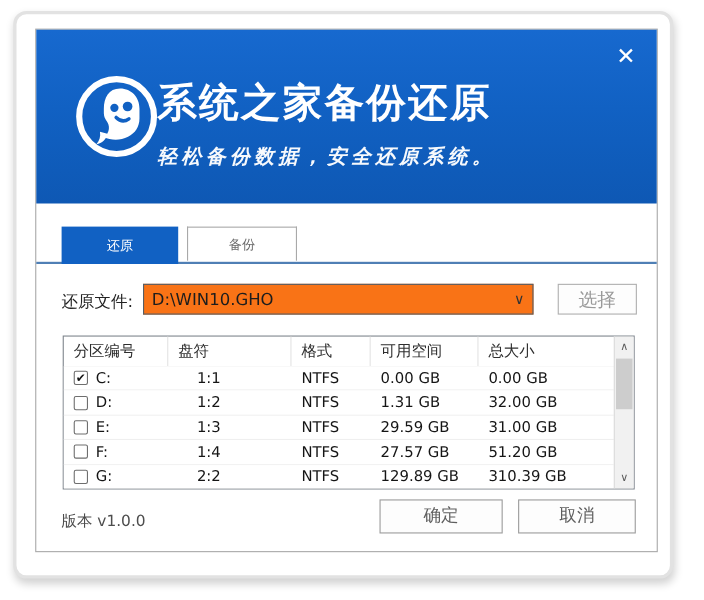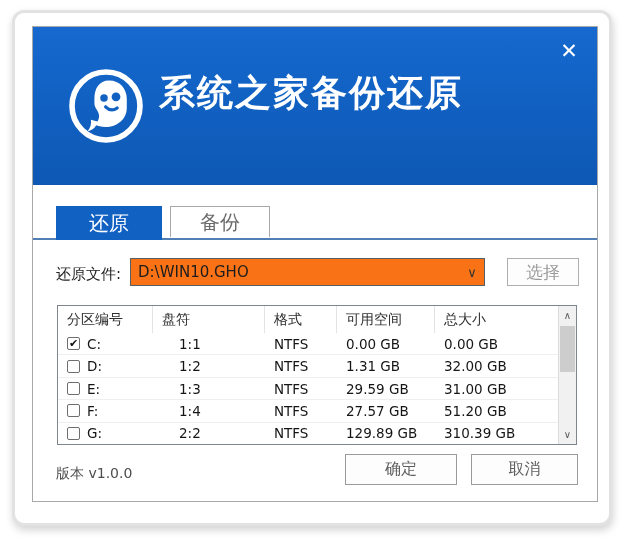--- a/index.html
+++ b/index.html
@@ -25,34 +25,34 @@
   .banner{
     position:absolute;left:0;top:0;right:0;height:158px;
     background:linear-gradient(180deg,#1769cf 0%,#1161c3 45%,#0e58b4 100%);
   }
   .close-btn{
     position:absolute;top:12px;right:16px;width:24px;height:24px;
     color:#ffffff;font-size:21px;font-weight:bold;line-height:24px;
     text-align:center;cursor:pointer;
   }
   .logo{position:absolute;left:33px;top:39px;width:80px;height:80px;}
-  .brand{position:absolute;left:126px;top:42px;color:#ffffff;}
+  .brand{position:absolute;left:110px;top:42px;color:#ffffff;}
   .brand .title{
     font-size:36px;font-weight:bold;letter-spacing:2px;white-space:nowrap;
   }
   .brand .subtitle{
     margin-top:12px;font-size:18px;font-weight:bold;font-style:italic;
     letter-spacing:4px;white-space:nowrap;opacity:.97;
   }
   
   .tab-underline{position:absolute;left:0;right:0;top:211px;height:2px;background:#4f7fb5;}
   .tab{
     position:absolute;top:179px;height:31px;box-sizing:border-box;
     display:flex;align-items:center;justify-content:center;
-    font-size:20px;cursor:pointer;
+    font-size:12px;cursor:pointer;
   }
   .tab.active{
     left:23px;width:106px;height:34px;background:#1161c3;color:#ffffff;z-index:2;
   }
   .tab.inactive{
     left:137px;width:100px;background:#ffffff;color:#6b6b6b;
     border:1px solid #a9a9a9;border-bottom:none;
   }
   
   .file-label{position:absolute;left:23px;top:238px;font-size:15px;color:#222222;}
@@ -132,20 +132,21 @@
         <circle cx="50" cy="50" r="42.5" fill="none" stroke="#ffffff" stroke-width="7"></circle>
         <path fill="#ffffff" d="M54 18c13 0 22 10 22 23v11c0 10-5 17-13 21-9 4.5-19.5 4.2-27.5 0.2 4-2.5 6.2-7 5.7-12-.7-6-5.7-8-5.7-15v-5c0-13 5.5-23.2 18.5-23.2z"></path>
         <path fill="#ffffff" d="M39.5 69.5c-1.2 6.5-5.8 11-12.5 12 3.6-4.2 5-8.8 4.1-14.2z"></path>
         <circle cx="47.5" cy="40" r="4.7" fill="#1161c3"></circle>
         <circle cx="62.5" cy="38.5" r="5.5" fill="#1161c3"></circle>
         <path d="M49.5 51q7 7 14.5 1.5" stroke="#1161c3" stroke-width="4" fill="none" stroke-linecap="round"></path>
       </svg>
 
       <div class="brand">
         <div class="title">系统之家备份还原</div>
+        <div class="subtitle">轻松备份数据，安全还原系统。</div>
       </div>
     </div>
 
     <div class="tab-underline"></div>
     <div class="tab active">还原</div>
     <div class="tab inactive">备份</div>
 
     <div class="file-label">还原文件:</div>
     <div class="combobox">
       <span class="value">D:\WIN10.GHO</span>

